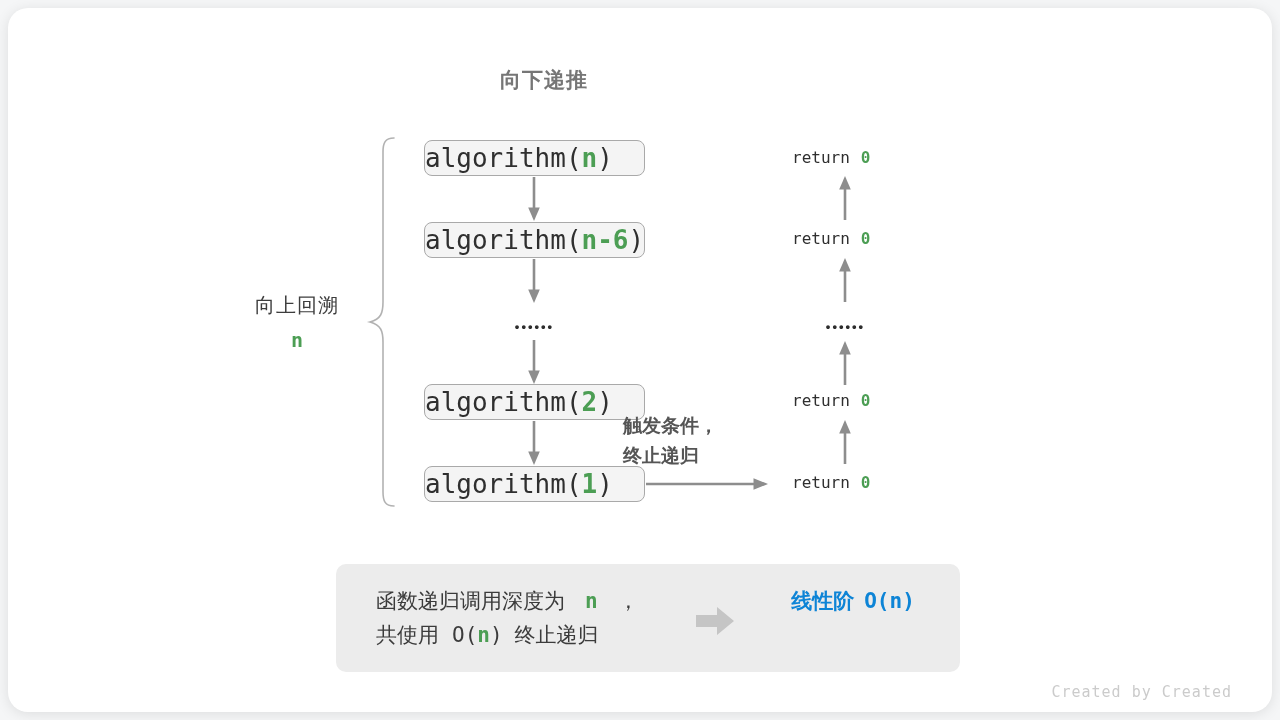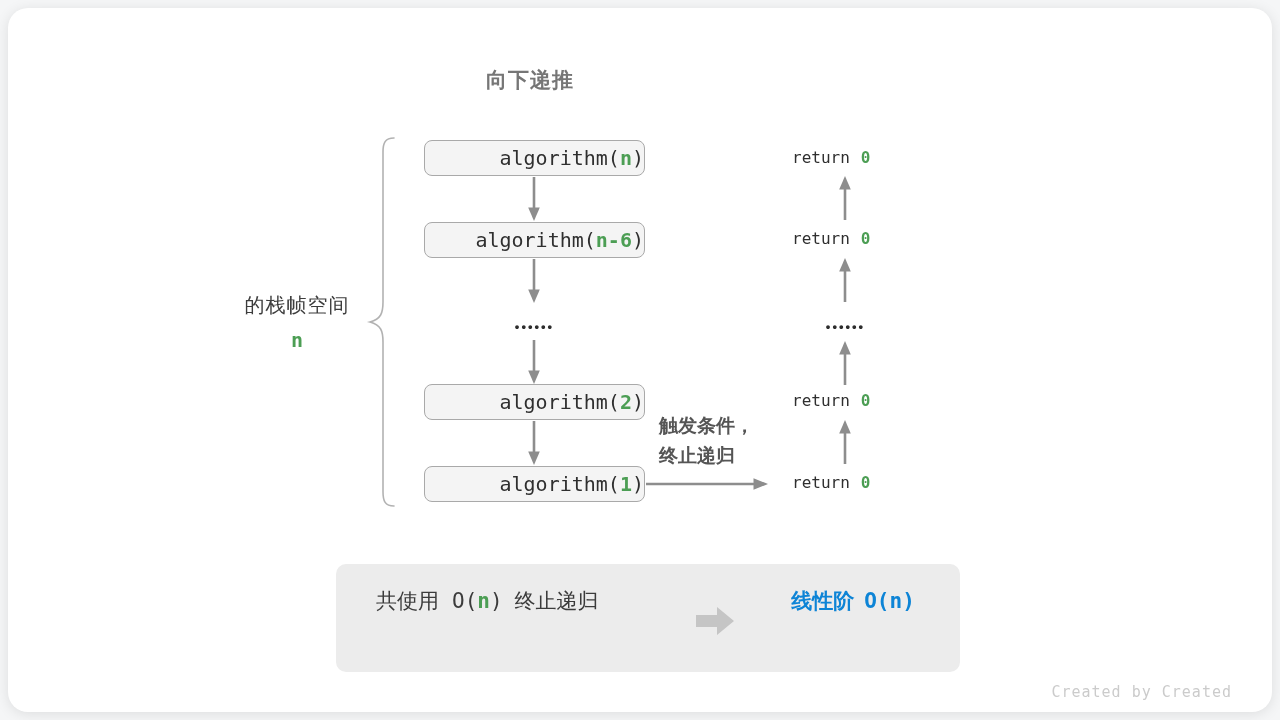--- a/index.html
+++ b/index.html
@@ -20,35 +20,35 @@
   .col-header{
     width:180px;text-align:center;top:58px;
     font-size:21px;font-weight:700;color:#767676;letter-spacing:1px;
   }
   .depth-label{left:209px;top:284px;width:160px;text-align:center;}
   .depth-label .txt{font-size:20px;color:#3d3d3d;letter-spacing:1px;}
   .depth-label .val{margin-top:9px;font-size:20px;font-weight:700;color:var(--green,#4c9e54);}
   .fnbox{
     left:416px;width:221px;height:36px;box-sizing:border-box;
     background:#f4f4f4;border:1.5px solid #a9a9a9;border-radius:8px;
-    display:flex;align-items:center;justify-content:flex-end;
-    font-size:20px;color:#2f2f2f;white-space:pre;
+    display:flex;align-items:center;justify-content:flex-start;
+    font-size:26px;color:#2f2f2f;white-space:pre;
   }
   .green{color:var(--green,#4c9e54);font-weight:700;}
   .ret{
     left:784px;width:130px;height:22px;
     font-size:16px;color:#2f2f2f;white-space:pre;
   }
   .ret .green{margin-left:11px;}
   .dots{
     width:221px;text-align:center;
     font-size:13px;font-weight:700;letter-spacing:2px;color:#2d2d2d;
   }
   .trigger{
-    left:651px;top:403px;font-size:19px;font-weight:600;
+    left:615px;top:403px;font-size:19px;font-weight:600;
     color:#555555;line-height:30px;white-space:nowrap;
   }
   .panel{
     left:328px;top:556px;width:624px;height:108px;
     background:var(--panel_bg,#ececec);border-radius:10px;
   }
   .panel-left{left:40px;top:20px;font-size:21px;color:#3b3b3b;font-weight:500;}
   .panel-left .row{height:34px;line-height:34px;white-space:pre;}
   .panel-left .sp-l{margin-left:13px;}
   .panel-left .sp-n{margin-left:20px;}
@@ -60,27 +60,27 @@
   .panel-right .result .mono{margin-left:10px;font-weight:700;}
   .credit{right:40px;top:675px;font-size:15px;color:#cbcbcb;letter-spacing:1px;}
   svg{display:block;}
 </style>
 </head>
 <body>
 
 <div class="stage">
   <div class="card">
 
-    <div class="abs col-header" style="left:432px;">向下递推</div>
+    <div class="abs col-header" style="left:446px;">向下递推</div>
 
     <svg class="abs" style="left:358px;top:128px;" width="30" height="372" viewBox="0 0 30 372">
       <path d="M28,2 C19,2 17,7 17,16 L17,166 C17,177 15,183 4,186 C15,189 17,195 17,206 L17,356 C17,365 19,370 28,370" fill="none" stroke="#b2b2b2" stroke-width="1.6" stroke-linecap="round"></path>
     </svg>
     <div class="abs depth-label">
-      <div class="txt">的栈帧空间</div>
+      <div class="txt">向上回溯</div>
       <div class="val mono">n</div>
     </div>
 
     <div class="abs fnbox mono" style="top:132px;"><span>algorithm(</span><span class="green">n</span><span>)</span></div>
     <div class="abs fnbox mono" style="top:214px;"><span>algorithm(</span><span class="green">n-6</span><span>)</span></div>
     <div class="abs dots" style="left:416px;top:311px;">••••••</div>
     <div class="abs fnbox mono" style="top:376px;"><span>algorithm(</span><span class="green">2</span><span>)</span></div>
     <div class="abs fnbox mono" style="top:458px;"><span>algorithm(</span><span class="green">1</span><span>)</span></div>
 
     <svg class="abs" style="left:519px;top:169px;" width="14" height="44" viewBox="0 0 14 44">
@@ -127,20 +127,21 @@
       <div>触发条件，</div>
       <div>终止递归</div>
     </div>
     <svg class="abs" style="left:638px;top:469px;" width="122" height="14" viewBox="0 0 122 14">
       <line x1="0" y1="7" x2="108" y2="7" stroke="#8d8d8d" stroke-width="2.6"></line>
         <path d="M122,7 L107.5,1.2 L107.5,12.8 Z" fill="#8d8d8d"></path>
     </svg>
 
     <div class="abs panel">
       <div class="abs panel-left">
+        <div class="row"><span>函数递归调用深度为</span><span class="green mono sp-n">n</span><span class="sp-n">，</span></div>
         <div class="row"><span>共使用</span><span class="mono sp-l">O(</span><span class="green mono">n</span><span class="mono">)</span><span class="sp-c">终止递归</span></div>
       </div>
       <svg class="abs" style="left:360px;top:42px;" width="38" height="30" viewBox="0 0 38 30">
         <path d="M0,9 L21,9 L21,1 L38,15 L21,29 L21,21 L0,21 Z" fill="#c5c5c5"></path>
       </svg>
       <div class="abs panel-right">
         <div class="result"><span>线性阶</span><span class="mono">O(n)</span></div>
       </div>
     </div>
 

